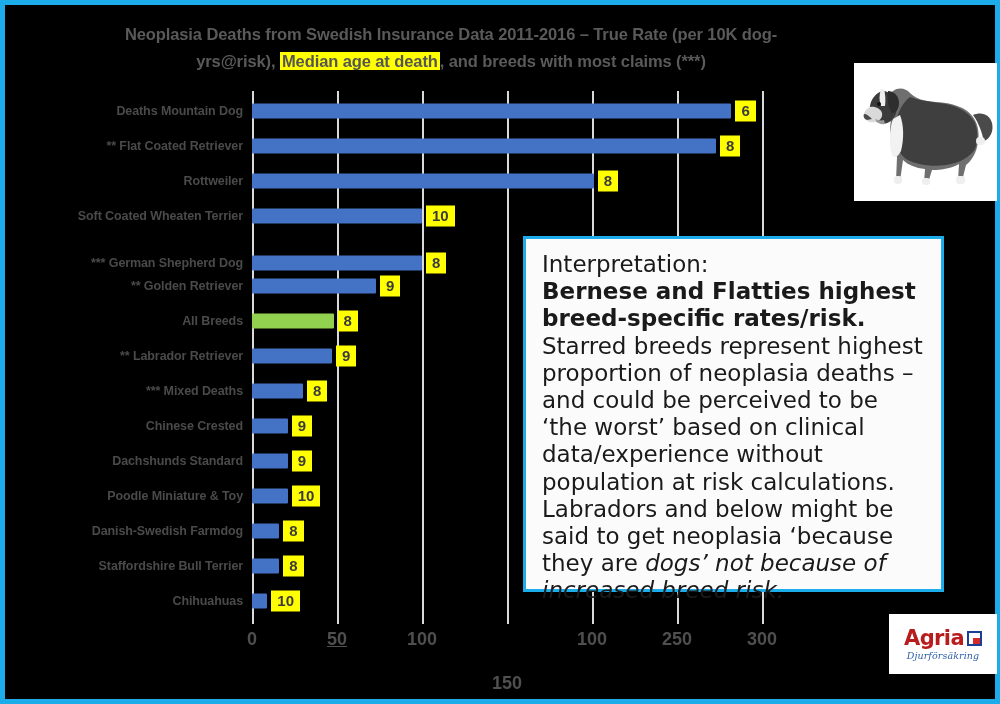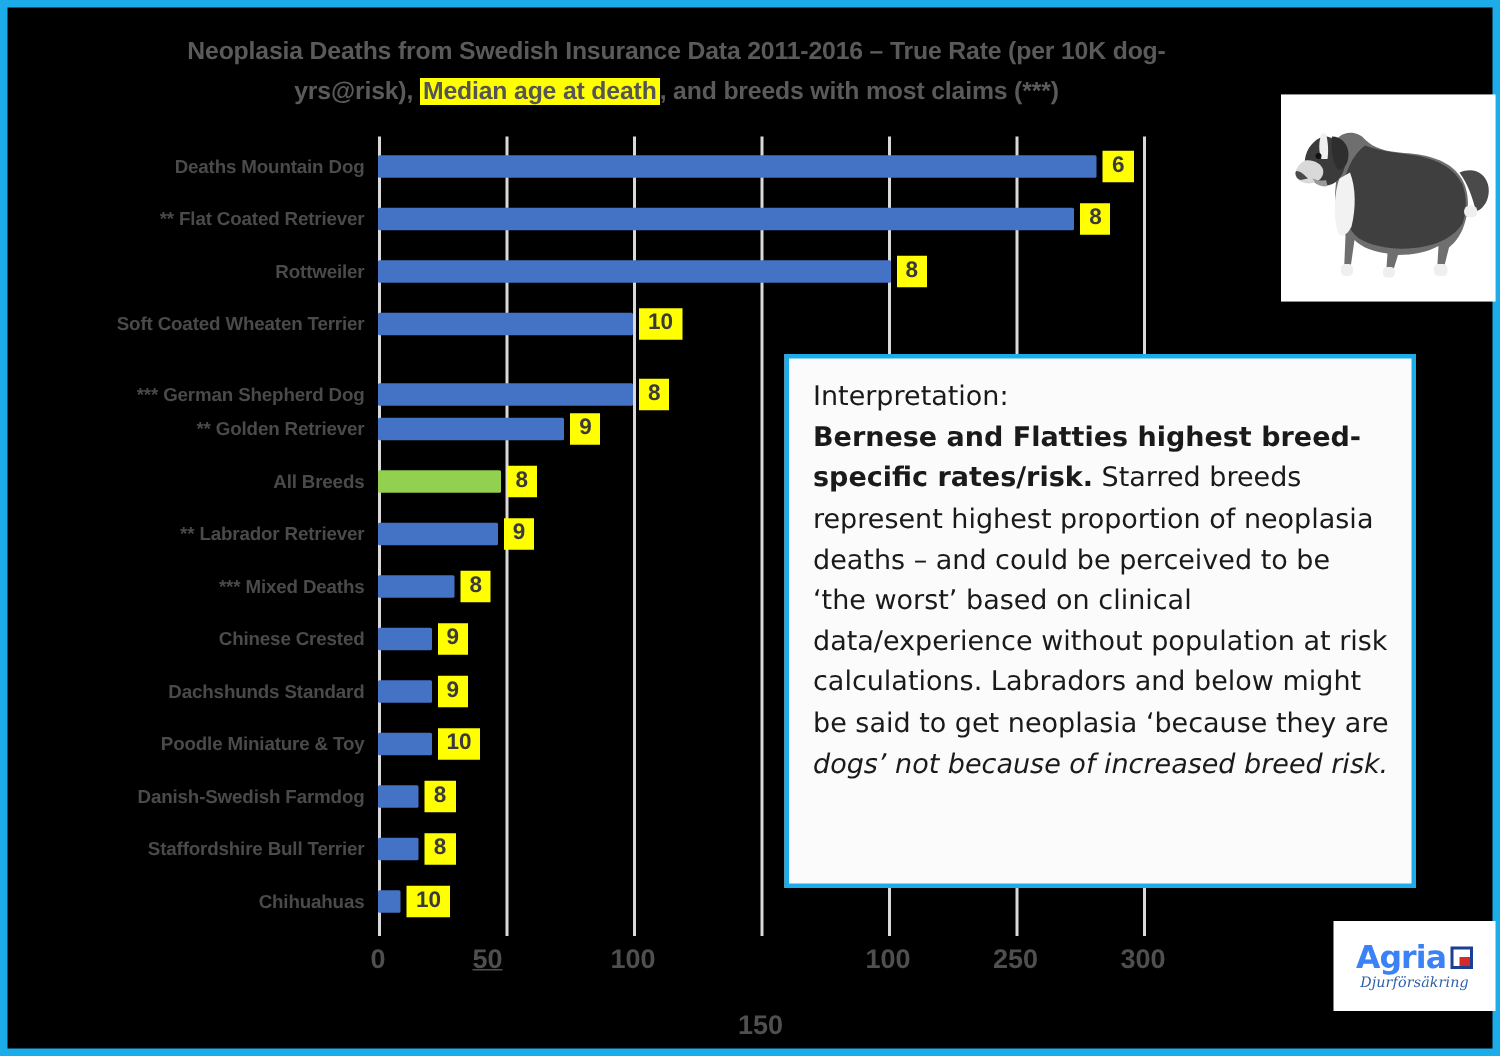--- a/index.html
+++ b/index.html
@@ -87,41 +87,41 @@
 
   
   #interp{
     position:absolute;left:518px;top:231px;
     width:421px;height:356px;
     background:#fbfbfb;
     border:3px solid #1CACEA;
     box-sizing:border-box;
     padding:12px 14px 8px 16px;
     font-family:"DejaVu Sans", sans-serif;
-    font-size:18px;
+    font-size:23px;
     line-height:27.2px;
     color:#1a1a1a;
   }
   #interp .b{font-weight:bold;}
   #interp .i{font-style:italic;}
 
   
   #logo{
     position:absolute;left:884px;top:609px;
     width:108px;height:60px;
     background:#fff;
     display:flex;flex-direction:column;
     align-items:center;justify-content:center;
   }
   #logo .brandrow{
     display:flex;align-items:center;gap:3px;
   }
   #logo .brand{
     font-family:"DejaVu Sans", sans-serif;
-    font-size:21px;font-weight:bold;color:#3b82f6;
+    font-size:21px;font-weight:bold;color:#b91c1c;
     letter-spacing:-0.6px;line-height:22px;
   }
   #logo .mark{
     position:relative;width:15px;height:15px;
     border:2.5px solid #1B3F94;box-sizing:border-box;
   }
   #logo .mark::after{
     content:"";position:absolute;right:0px;bottom:0px;
     width:7px;height:6px;background:#D32B2B;
   }
@@ -192,21 +192,21 @@
 
     <div class="tickmark" style="left:0px;"></div>
     <div class="tickmark" style="left:85px;"></div>
     <div class="tickmark" style="left:170px;"></div>
     <div class="tickmark" style="left:255px;"></div>
     <div class="tickmark" style="left:340px;"></div>
     <div class="tickmark" style="left:425px;"></div>
     <div class="tickmark" style="left:510px;"></div>
 
     <div class="ticklabel" style="left:0px;">0</div>
-    <div class="ticklabel" style="left:73px;text-decoration:underline;">50</div>
+    <div class="ticklabel" style="left:85px;text-decoration:underline;">50</div>
     <div class="ticklabel" style="left:170px;">100</div>
     <div class="ticklabel" style="left:255px;margin-top:44px;">150</div>
     <div class="ticklabel" style="left:340px;">100</div>
     <div class="ticklabel" style="left:425px;">250</div>
     <div class="ticklabel" style="left:510px;">300</div>
 
     <div id="rows">
         <div class="row" style="top: 2px; width: 510px;">
           <div class="catlabel">Deaths Mountain Dog</div>
           <div class="bar" style="left: 0px; width: 479.4px;"></div>

